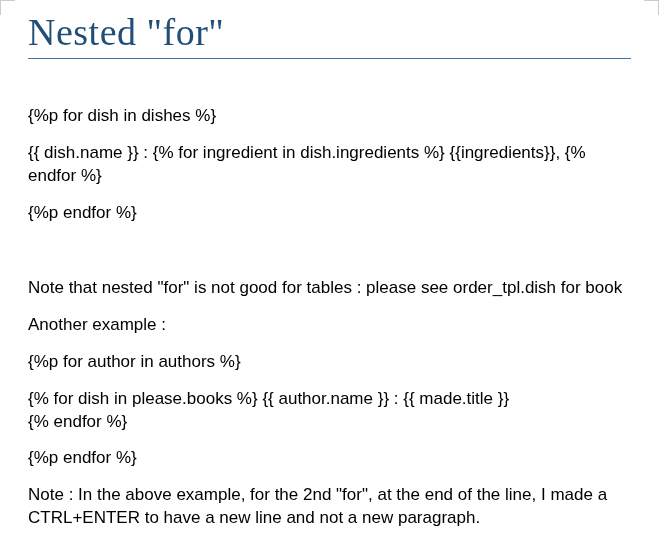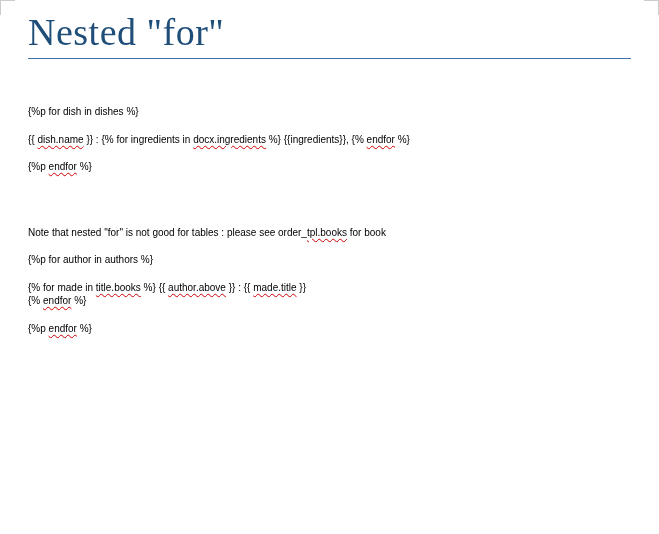--- a/index.html
+++ b/index.html
@@ -27,57 +27,58 @@
     font-family: "Times New Roman", Georgia, serif;
     color: #1f4e79;
     font-size: 38px;
     font-weight: 400;
     margin: 0 0 4px 0;
     padding-bottom: 4px;
     border-bottom: 1px solid #4472a8;
     letter-spacing: 0.5px;
   }
   .para {
-    font-size: 10px;
+    font-size: 17px;
     line-height: 1.35;
     margin: 14px 0 0 0;
   }
   .spacer { height: 28px; }
   .bigspacer { height: 38px; }
   .spell {
-    text-decoration: underline;
     text-decoration-style: wavy;
     text-decoration-color: #d00000;
     text-decoration-thickness: 1px;
     text-underline-offset: 2px;
   }
 </style>
 </head>
 <body>
 
 <div class="corner tl"></div>
 <div class="corner tr"></div>
 
 <div class="page">
 
   <h1 class="title">Nested "for"</h1>
 
   <div class="spacer"></div>
 
   <p class="para"><span>{%p for  dish  in dishes %}</span></p>
 
-  <p class="para"><span>{{ </span><span class="spell">dish.name</span><span> }} : {% for ingredients in </span><span class="spell">docx.ingredients</span><span> %} {{ingredients}}, {% </span><span class="spell">endfor</span><span> %}</span></p>
+  <p class="para"><span>{{ </span><span class="spell">dish.name</span><span> }} : {% for ingredient in </span><span class="spell">dish.ingredients</span><span> %} {{ingredients}}, {% </span><span class="spell">endfor</span><span> %}</span></p>
 
   <p class="para"><span>{%p </span><span class="spell">endfor</span><span> %}</span></p>
 
   <div class="bigspacer"></div>
 
-  <p class="para"><span>Note that nested "for" is not good for tables : please see order_</span><span class="spell">tpl.books</span><span> for book</span></p>
+  <p class="para"><span>Note that nested "for" is not good for tables : please see order_</span><span class="spell">tpl.dish</span><span> for book</span></p>
 
+  <p class="para">Another example :</p>
 
   <p class="para"><span>{%p for author in authors %}</span></p>
 
-  <p class="para"><span> {% for made in </span><span class="spell">title.books</span><span> %} {{ </span><span class="spell">author.above</span><span> }}  :  {{ </span><span class="spell">made.title</span><span> }}</span><br><span> {% </span><span class="spell">endfor</span><span> %}</span></p>
+  <p class="para"><span> {% for dish in </span><span class="spell">please.books</span><span> %} {{ </span><span class="spell">author.name</span><span> }}  :  {{ </span><span class="spell">made.title</span><span> }}</span><br><span> {% </span><span class="spell">endfor</span><span> %}</span></p>
 
   <p class="para"><span>{%p </span><span class="spell">endfor</span><span> %}</span></p>
 
+  <p class="para">Note : In the above example, for the 2nd "for", at the end of the line, I made a CTRL+ENTER to have a new line and not a new paragraph.</p>
 
 </div>
 
 </body></html>

